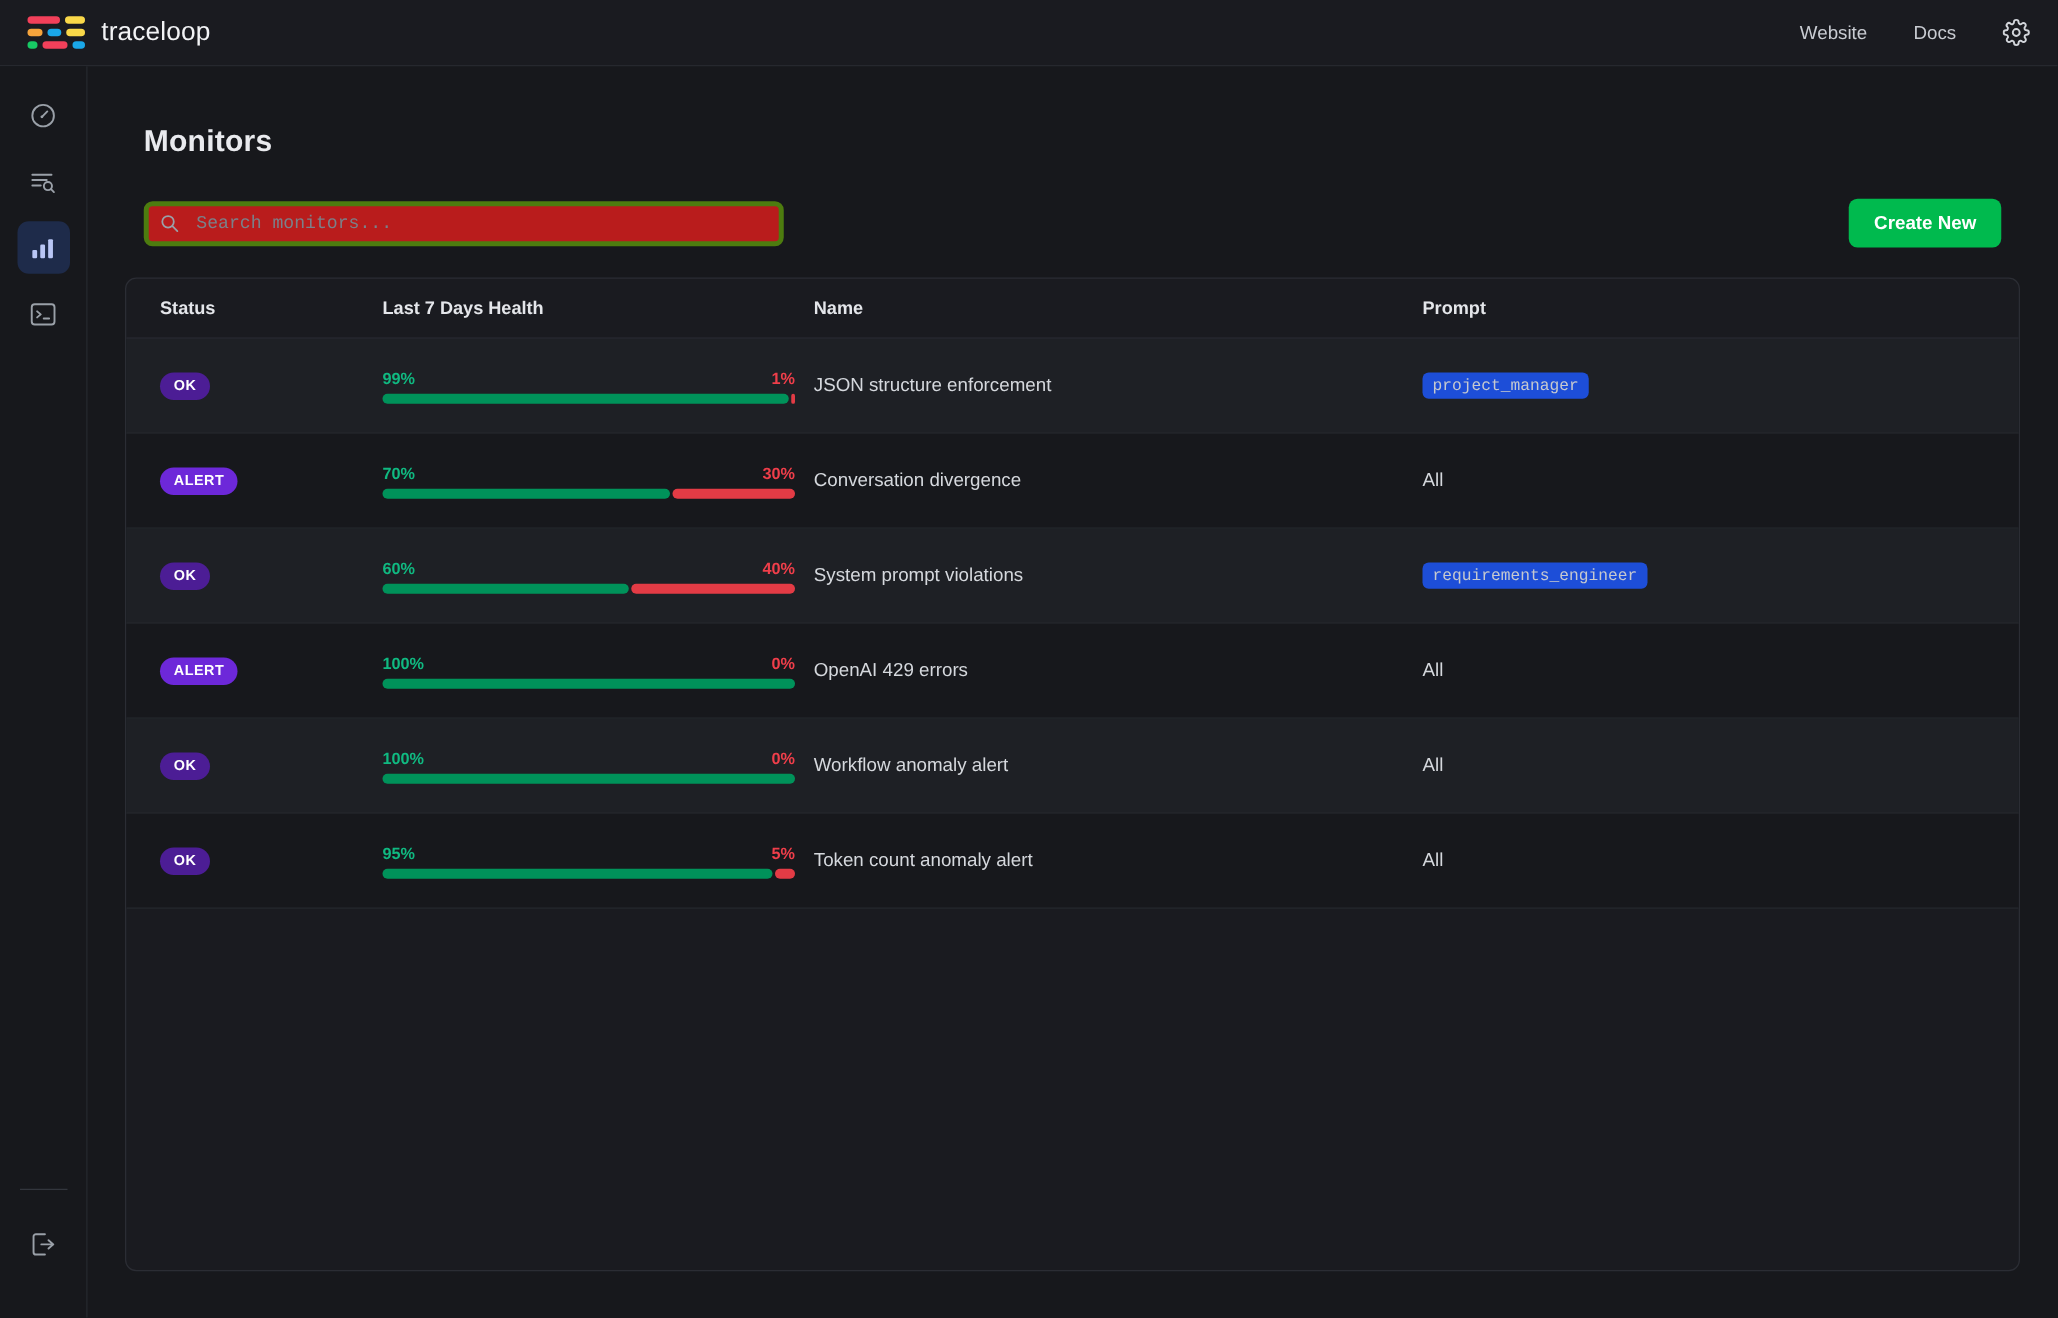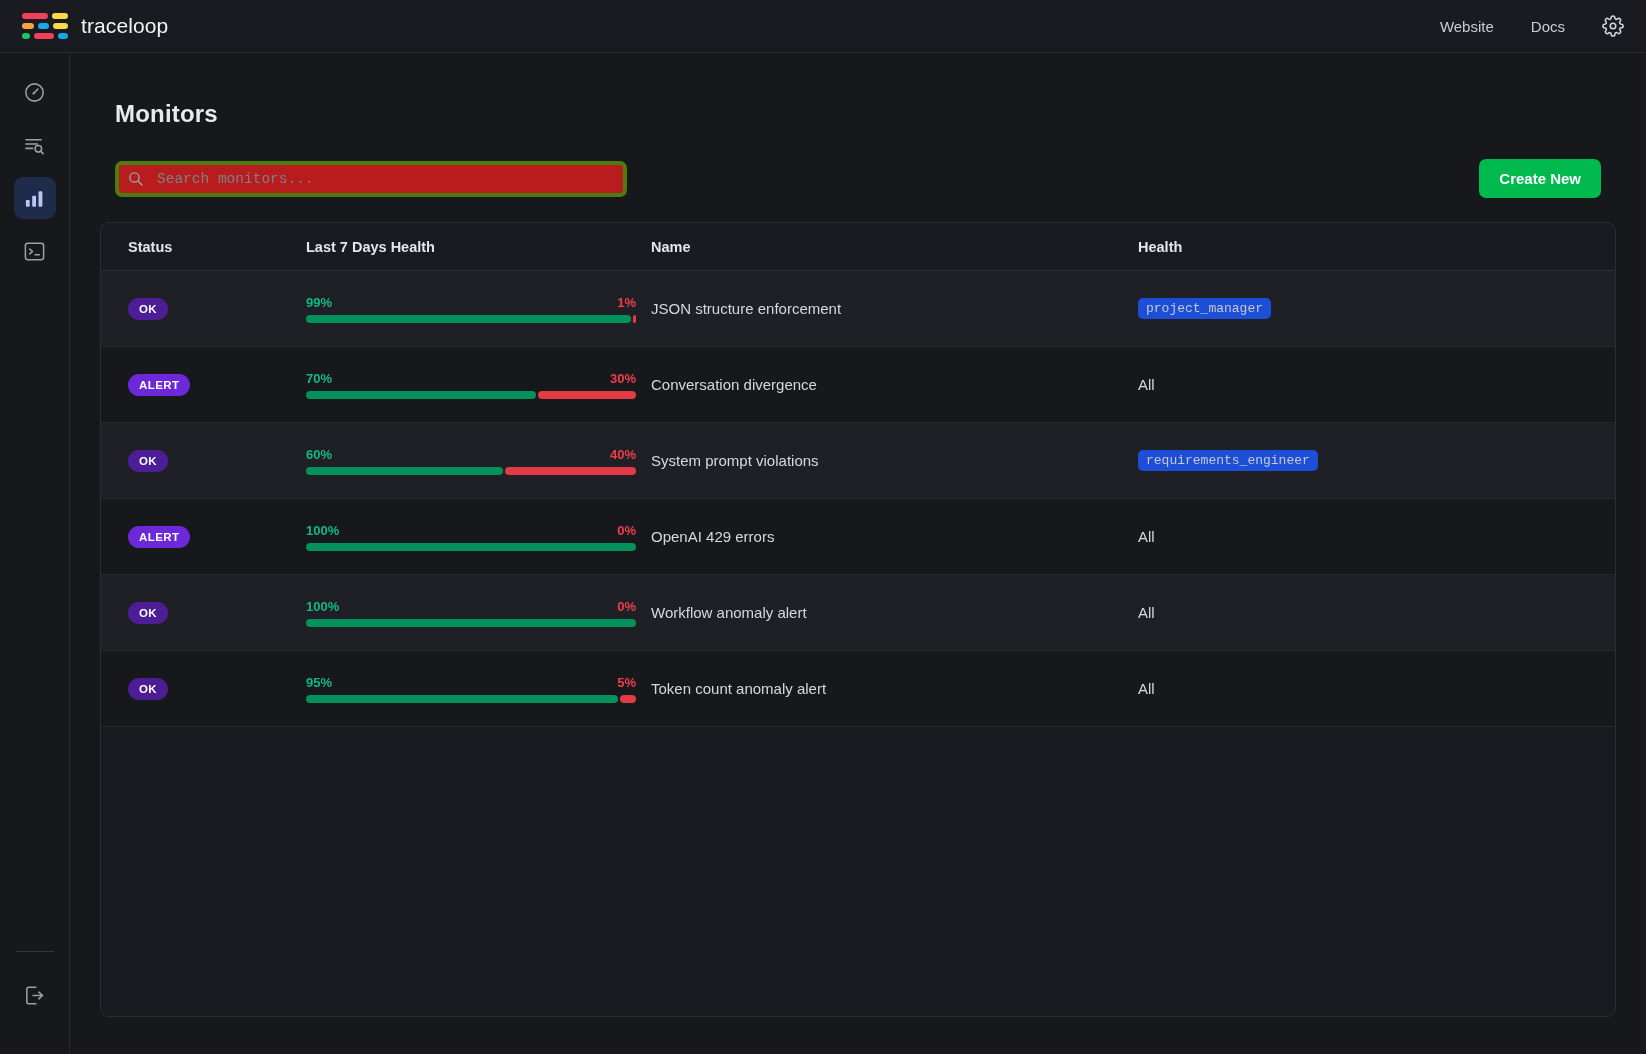--- a/index.html
+++ b/index.html
@@ -257,21 +257,21 @@
       <input class="search-input" type="text" placeholder="Search monitors..." style="">
     </div>
     <button class="create-btn">Create New</button>
   </div>
 
   <div class="table-card">
     <div class="t-head">
       <div class="c-status">Status</div>
       <div class="c-health">Last 7 Days Health</div>
       <div class="c-name">Name</div>
-      <div class="c-prompt">Health</div>
+      <div class="c-prompt">Prompt</div>
     </div>
     <div id="rows-container">
         <div class="t-row odd">
           <div class="c-status"><span class="badge ok">OK</span></div>
           <div class="c-health">
             <div class="health">
               <div class="health-labels">
                 <span class="h-pass">99%</span>
                 <span class="h-fail">1%</span>
               </div>

